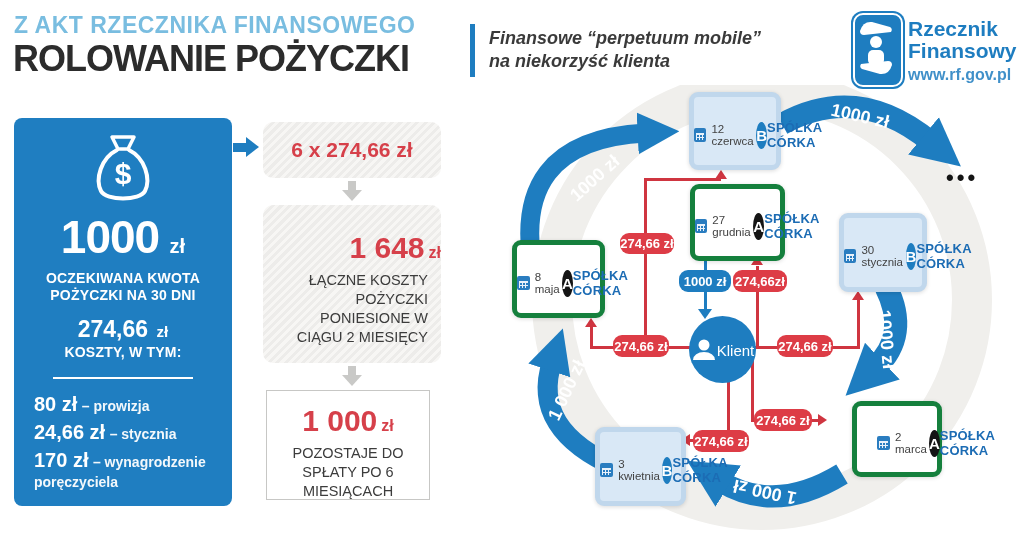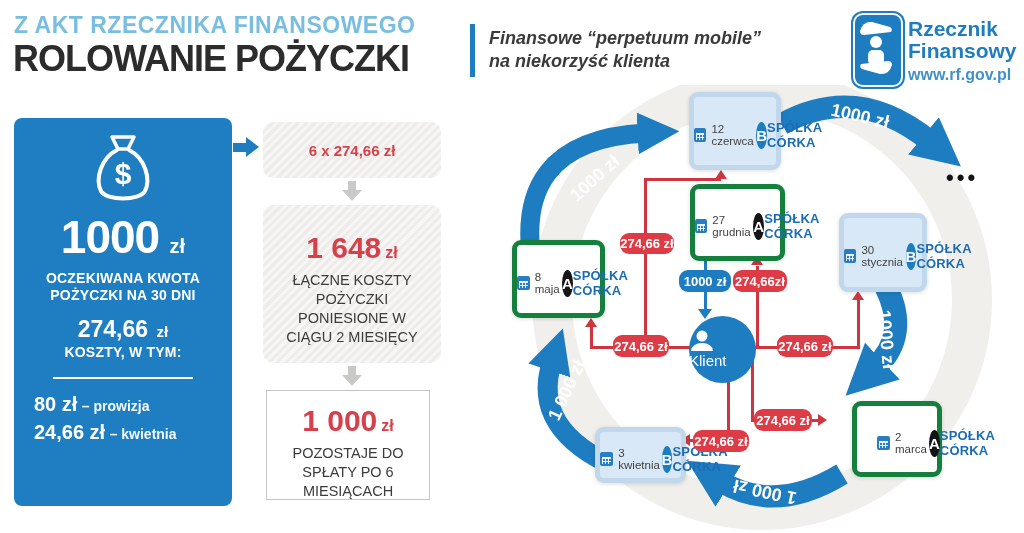--- a/index.html
+++ b/index.html
@@ -32,22 +32,22 @@
   .breakdown{text-align:left;padding:2px 0 0 20px;}
   .brow{line-height:26px;}
   .bval{font-size:20px;font-weight:bold;}
   .blab{font-size:14px;font-weight:bold;opacity:.95;}
   .brow.wrap{line-height:19px;padding-top:4px;width:175px;}
 
   
   .hatch{background:repeating-linear-gradient(135deg,#edecea 0px,#edecea 3px,#f7f6f4 3px,#f7f6f4 6px);
          border-radius:10px;}
   .step1{left:263px;top:122px;width:178px;height:56px;display:flex;align-items:center;justify-content:center;}
-  .step1 .redline{font-size:15px;font-weight:bold;color:#d6404a;}
-  .step2{left:263px;top:205px;width:178px;height:158px;text-align:center;}
+  .step1 .redline{font-size:21px;font-weight:bold;color:#d6404a;}
+  .step2{left:263px;top:205px;width:178px;height:158px;text-align:right;}
   .bignum{font-size:30px;font-weight:bold;color:#d6404a;}
   .bigcur{font-size:16px;font-weight:bold;color:#d6404a;margin-left:4px;}
   .stepcap{font-size:14.5px;color:#3c3c3c;line-height:19px;margin:6px auto 0 auto;width:152px;}
   .step2 .bigwrap{margin-top:26px;}
   .step3{left:266px;top:390px;width:162px;height:108px;background:#fff;border:1px solid #c7c7c5;text-align:center;}
   .step3 .bigwrap{margin-top:13px;}
   .bluearrow{left:233px;top:137px;width:27px;height:21px;}
   .bluearrow::before{content:"";position:absolute;left:0;top:6px;width:13px;height:9px;background:#1e7dc0;}
   .bluearrow::after{content:"";position:absolute;left:13px;top:0;width:0;height:0;
                     border-top:10px solid transparent;border-bottom:10px solid transparent;border-left:13px solid #1e7dc0;}
@@ -70,21 +70,21 @@
           display:flex;align-items:center;justify-content:center;margin:5px 0 4px 0;}
   .letter.lb{background:#1e7dc0;}
   .letter.la{background:#151515;}
   .cbox-company{font-size:13px;font-weight:bold;color:#1c6cb4;letter-spacing:.2px;}
   .cal{width:15px;height:14px;border:2px solid #2a7dc0;border-radius:2px;position:relative;background:#eaf2fa;box-sizing:border-box;}
   .cal::before{content:"";position:absolute;left:0px;right:0px;top:0px;height:3px;background:#2a7dc0;}
   .cal::after{content:"";position:absolute;left:1px;top:5px;width:2px;height:2px;background:#2a7dc0;
               box-shadow:3px 0 0 #2a7dc0,6px 0 0 #2a7dc0,0 3px 0 #2a7dc0,3px 3px 0 #2a7dc0,6px 3px 0 #2a7dc0;}
 
   .klient{left:689px;top:316px;width:67px;height:67px;border-radius:50%;background:#1e7dc0;
-          display:flex;flex-direction:column;justify-content:center;z-index:6;}
+          display:flex;flex-direction:row;align-items:center;justify-content:center;z-index:6;}
   .klient-label{color:#fff;font-size:15px;margin-top:1px;}
 
   .badge{position:absolute;z-index:7;background:#dd3c46;color:#fff;font-weight:bold;font-size:13px;
          border-radius:9px;display:flex;align-items:center;justify-content:center;white-space:nowrap;}
   .badge.blue{background:#1e7dc0;}
 
   .rl{position:absolute;background:#cf3540;z-index:4;}
   .ra{position:absolute;width:0;height:0;z-index:4;}
   .ra-up{border-left:6px solid transparent;border-right:6px solid transparent;border-bottom:9px solid #cf3540;}
   .ra-left{border-top:6px solid transparent;border-bottom:6px solid transparent;border-right:9px solid #cf3540;}
@@ -141,21 +141,25 @@
     </div>
     <div class="pcap">KOSZTY, W TYM:</div>
     <div class="divider"></div>
     <div class="breakdown">
       <div class="brow">
         <span class="bval">80 zł</span>
         <span class="blab">– prowizja</span>
       </div>
       <div class="brow">
         <span class="bval">24,66 zł</span>
-        <span class="blab">– kwietnia</span>
+        <span class="blab">– stycznia</span>
+      </div>
+      <div class="brow wrap">
+        <span class="bval">170 zł</span>
+        <span class="blab">– wynagrodzenie poręczyciela</span>
       </div>
     </div>
   </div>
 
   <div class="abs bluearrow"></div>
 
   <div class="abs step1 hatch">
     <span class="redline">6 x 274,66 zł</span>
   </div>
   <div class="abs darrow" style="left:342px;top:181px;"></div>
@@ -248,21 +252,21 @@
     <div class="cbox-company">SPÓŁKA CÓRKA</div>
   </div>
   <div class="cbox" style="left:852px;top:401px;width:90px;height:76px;z-index:5;padding-left:20px;">
     <div class="cbox-head">
         <span class="cal"></span>
       <span class="cbox-date">2 marca</span>
       </div>
     <div class="letter la">A</div>
     <div class="cbox-company">SPÓŁKA CÓRKA</div>
   </div>
-  <div class="cbox lt" style="left:595px;top:427px;width:91px;height:56px;z-index:5;">
+  <div class="cbox lt" style="left:595px;top:427px;width:91px;height:79px;z-index:5;">
     <div class="cbox-head">
         <span class="cal"></span>
       <span class="cbox-date">3 kwietnia</span>
       </div>
     <div class="letter lb">B</div>
     <div class="cbox-company">SPÓŁKA CÓRKA</div>
   </div>
 
   <div class="abs klient">
     <svg width="26" height="21" viewBox="0 0 26 21">

